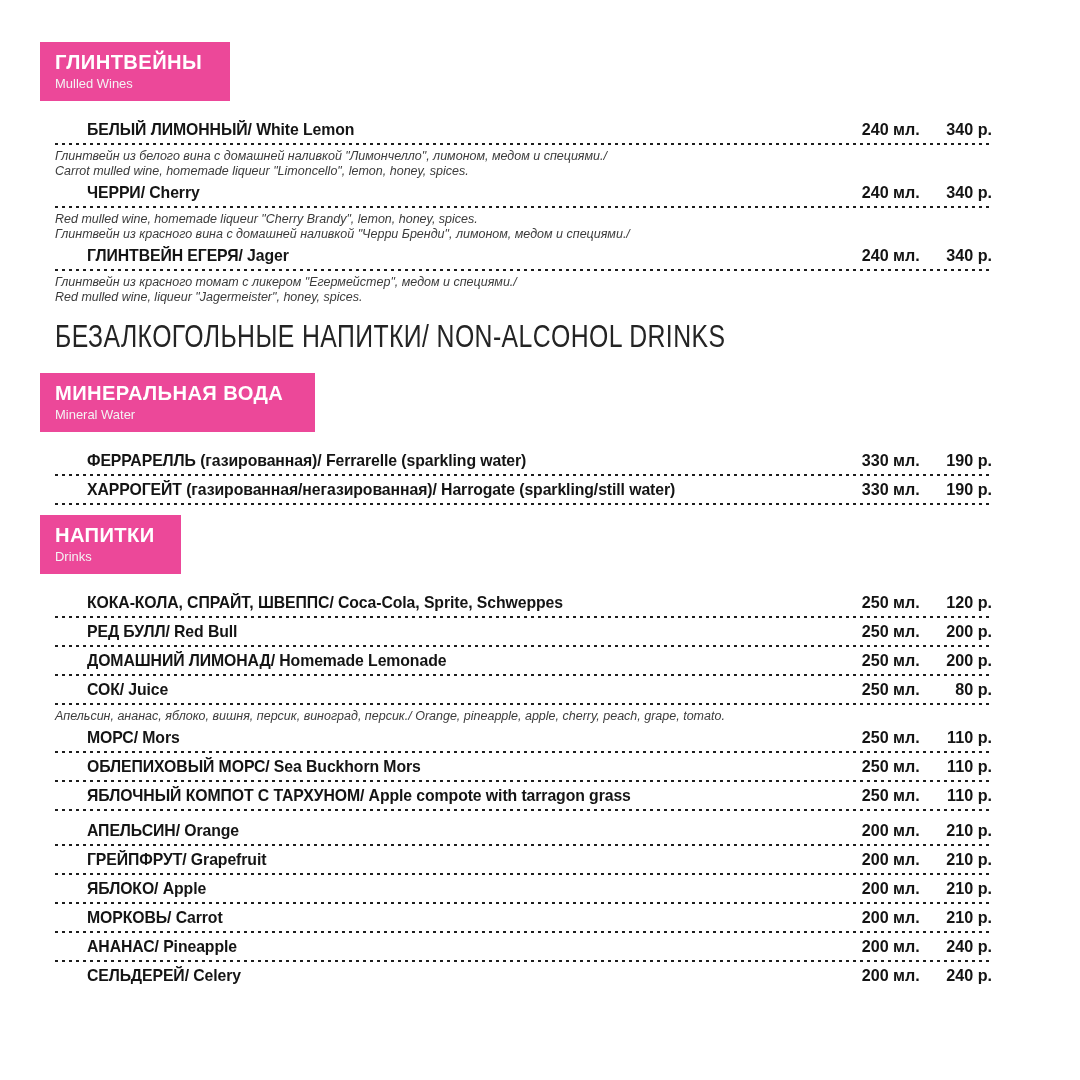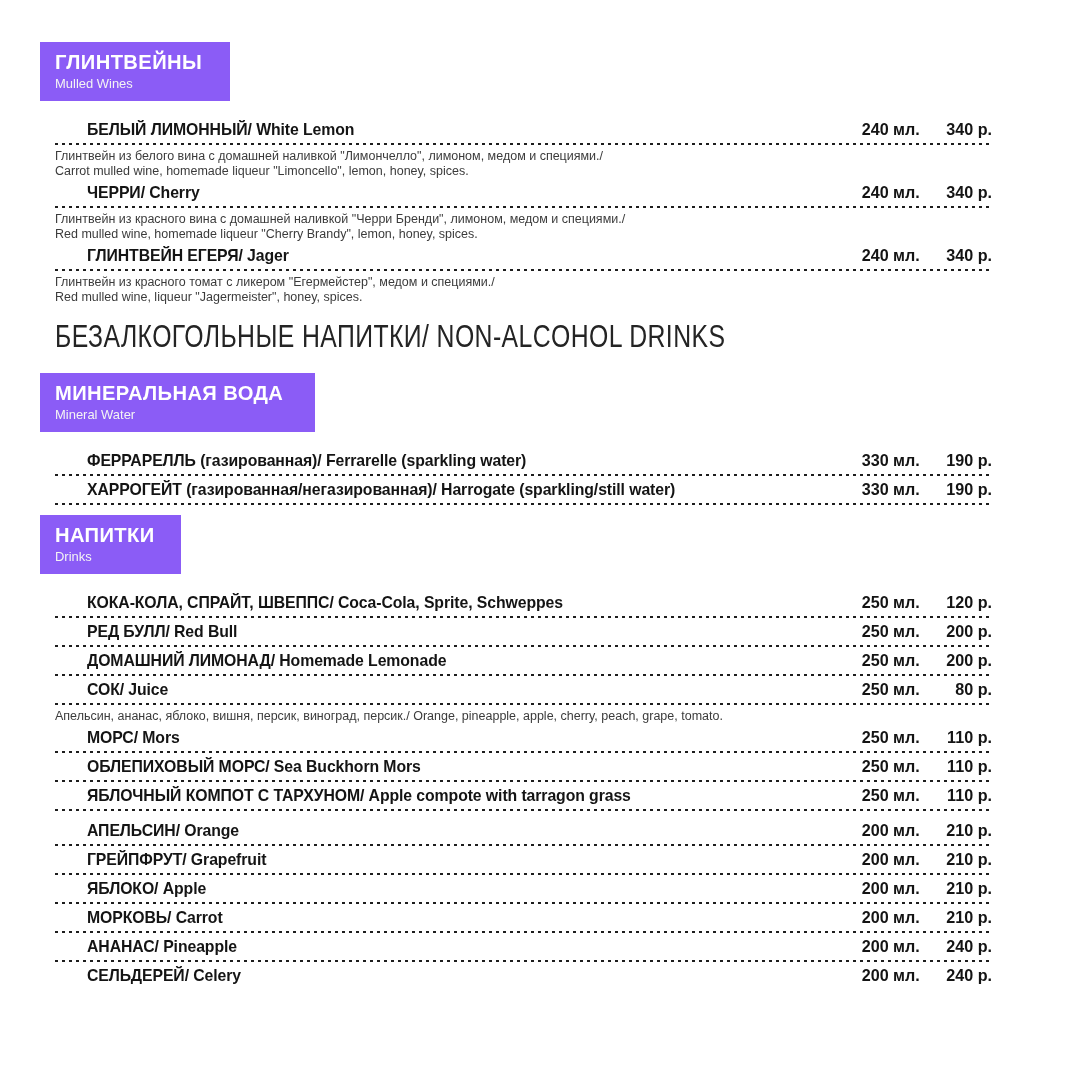--- a/index.html
+++ b/index.html
@@ -11,21 +11,21 @@
     overflow:hidden;
   }
   .page {
     width:1080px; height:1080px;
     padding:42px 88px 0 55px;
   }
 
   
   .section-header {
     display:inline-block;
-    background:#8b5cf6;
+    background:#ec4899;
     color:#ffffff;
     margin-left:-15px;
     padding:9px 22px 10px 15px;
     margin-bottom:19px;
   }
   .section-title {
     font-size:21px;
     font-weight:bold;
     letter-spacing:.4px;
     line-height:1.05;
@@ -75,20 +75,21 @@
 
   .dotted-rule {
     height:2px;
     margin-top:3px;
     background-image:repeating-linear-gradient(90deg, #1d1d1d 0 3px, transparent 3px 7px);
   }
 
   .item-desc {
     margin:4px 0 0 0;
     font-size:12.5px;
+    font-style:italic;
     color:#3b3b3b;
     line-height:15px;
   }
   .desc-line { display:block; }
 
   
   .category-heading {
     font-size:31px;
     font-weight:normal;
     color:#242424;
@@ -126,22 +127,22 @@
         <div class="menu-row">
     <div class="row-line">
       <span class="item-name">ЧЕРРИ/ Cherry</span>
       <span class="price-group">
         <span class="item-volume">240 мл.</span>
         <span class="item-price">340 р.</span>
       </span>
     </div>
     <div class="dotted-rule"></div>
   <p class="item-desc">
+    <span class="desc-line">Red mulled wine, homemade liqueur "Cherry Brandy", lemon, honey, spices.</span>
     <span class="desc-line">Глинтвейн из красного вина с домашней наливкой "Черри Бренди", лимоном, медом и специями./</span>
-    <span class="desc-line">Red mulled wine, homemade liqueur "Cherry Brandy", lemon, honey, spices.</span>
   </p>
         </div>
         <div class="menu-row">
     <div class="row-line">
       <span class="item-name">ГЛИНТВЕЙН ЕГЕРЯ/ Jager</span>
       <span class="price-group">
         <span class="item-volume">240 мл.</span>
         <span class="item-price">340 р.</span>
       </span>
     </div>

